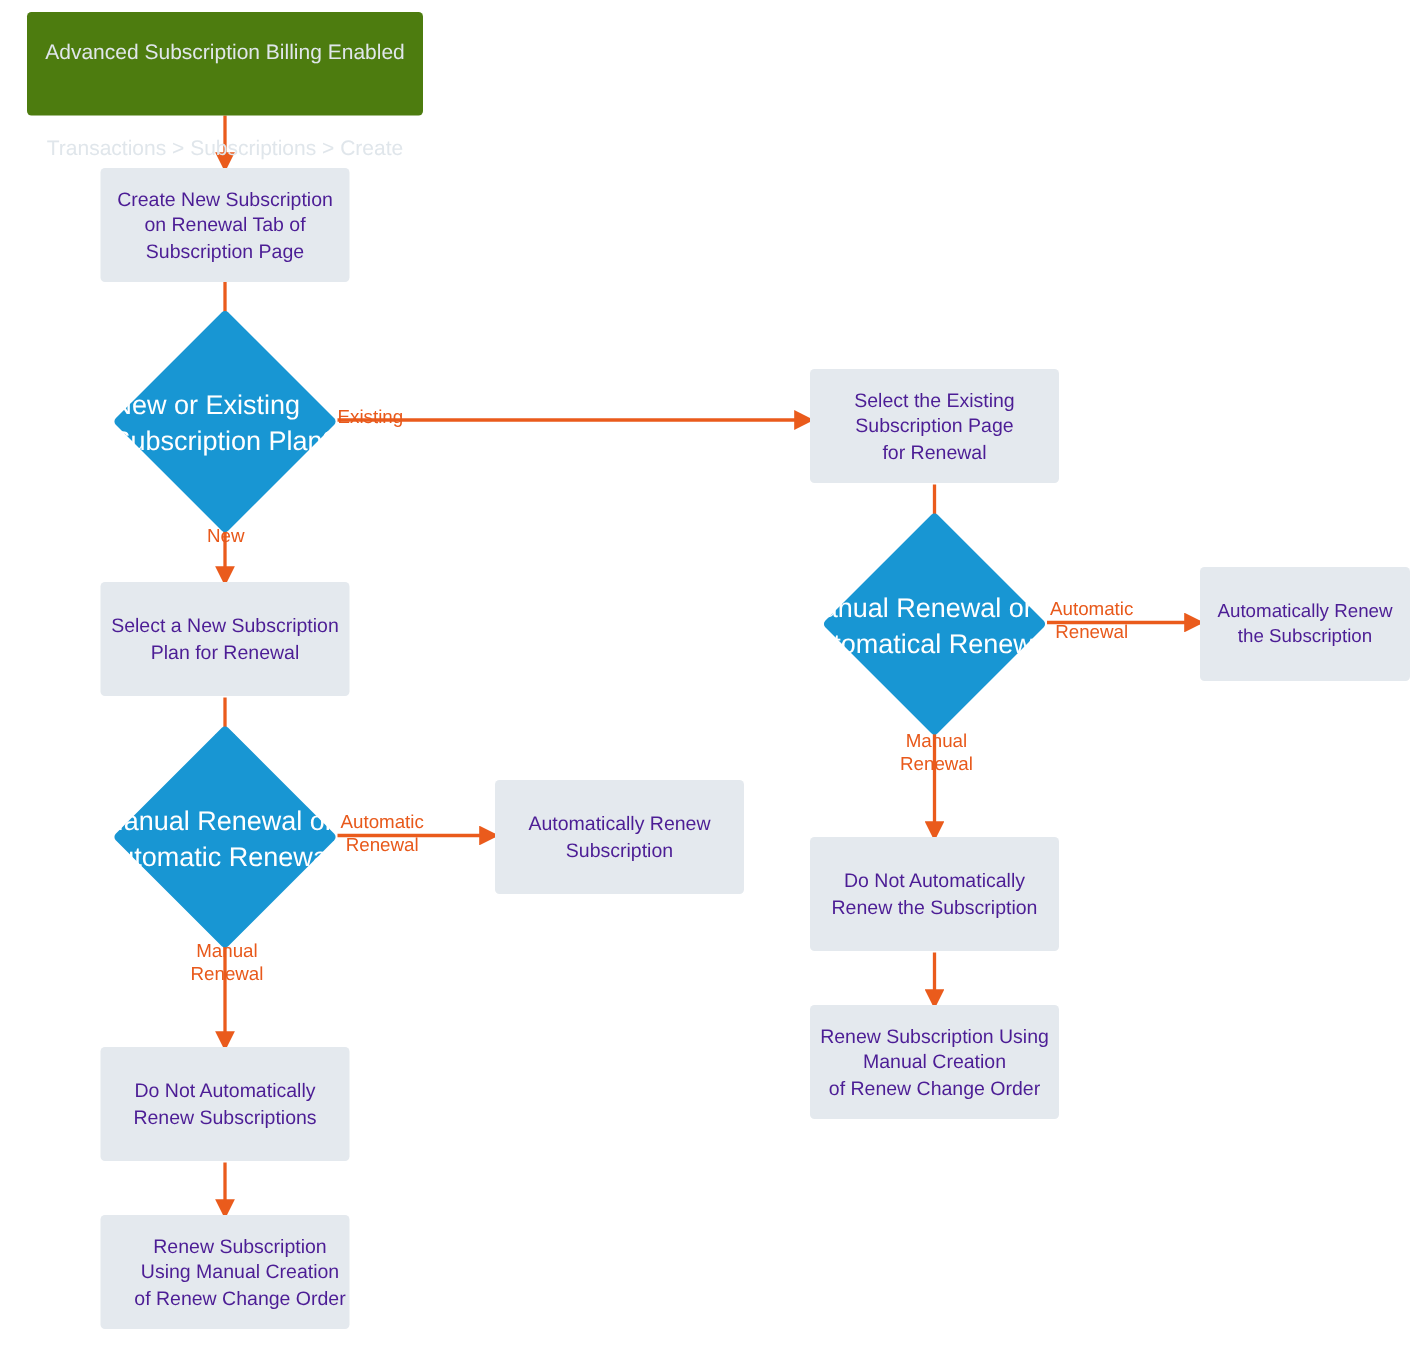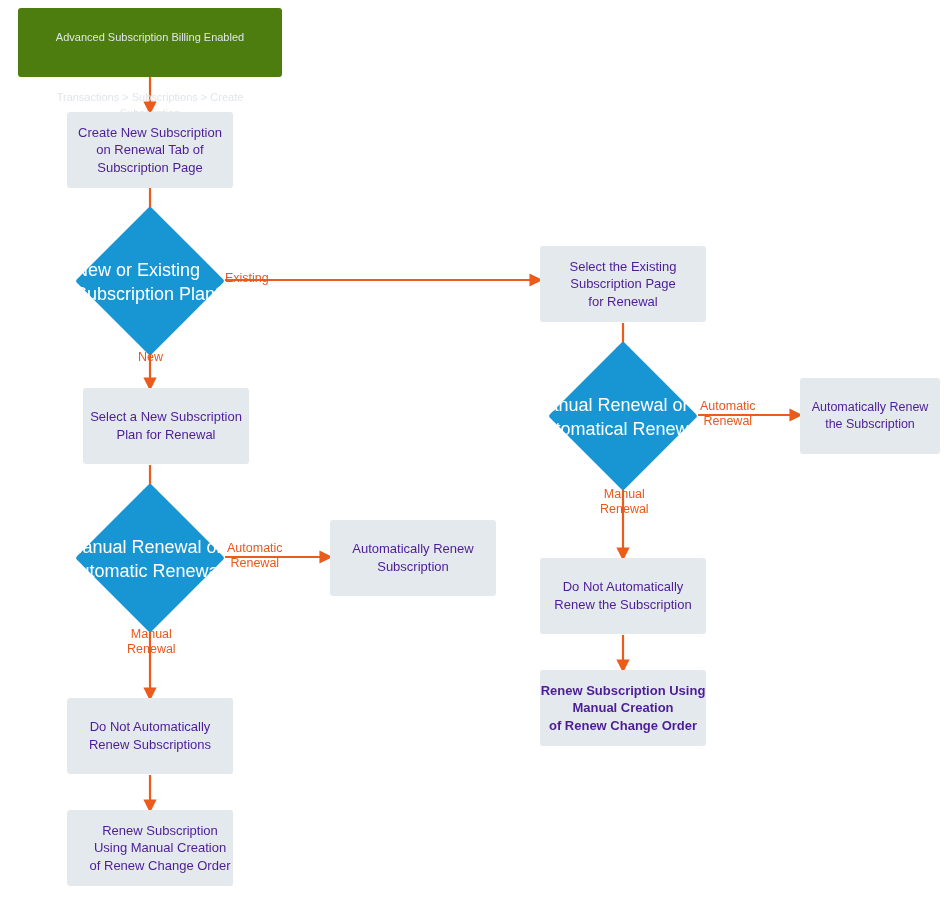--- a/index.html
+++ b/index.html
@@ -38,21 +38,21 @@
     text-align: center;
     gap: 44px;
   }
   .box.start .title {
     font-size: 14px;
     font-weight: 600;
     color: #ffffff;
     margin-bottom: 4px;
   }
   .box.start .sub {
-    font-size: 11px;
+    font-size: 14px;
     color: #e0e6eb;
     line-height: 1.45;
   }
   
   .diamond-wrap {
     position: absolute;
     width: 0;
     height: 0;
   }
   .diamond {
@@ -137,21 +137,21 @@
 
   <div class="diamond-wrap">
     <div class="diamond" style="left:97px; top:228px; width:106px; height:106px;"></div>
     <div class="diamond-label" style="left:75px; top:252px; width:150px; height:60px; white-space:pre;">New or Existing
 Subscription Plan?</div>
   </div>
 
   <div class="edge-label" style="left:225px; top:271px;">Existing</div>
   <div class="edge-label" style="left:138px; top:350px;">New</div>
 
-  <div class="box" style="left:83px; top:388px; width:166px; height:76px; white-space:pre;">Select a New Subscription
+  <div class="box" style="left:67px; top:388px; width:166px; height:76px; white-space:pre;">Select a New Subscription
 Plan for Renewal</div>
 
   <div class="diamond-wrap">
     <div class="diamond" style="left:97px; top:505px; width:106px; height:106px;"></div>
     <div class="diamond-label" style="left:75px; top:529px; width:150px; height:60px; white-space:pre;">Manual Renewal or
 Automatic Renewal?</div>
   </div>
 
   <div class="edge-label" style="left:227px; top:541px;">Automatic
 Renewal</div>
@@ -182,17 +182,17 @@
 Renewal</div>
   <div class="edge-label" style="left:600px; top:487px;">Manual
 Renewal</div>
 
   <div class="box" style="left:800px; top:378px; width:140px; height:76px; white-space:pre; font-size:12.5px;">Automatically Renew
 the Subscription</div>
 
   <div class="box" style="left:540px; top:558px; width:166px; height:76px; white-space:pre;">Do Not Automatically
 Renew the Subscription</div>
 
-  <div class="box" style="left:540px; top:670px; width:166px; height:76px; white-space:pre;font-weight:bold;">Renew Subscription Using
+  <div class="box" style="left:540px; top:670px; width:166px; height:76px; white-space:pre;">Renew Subscription Using
 Manual Creation
 of Renew Change Order</div>
 
 </div>
 
 </body></html>

